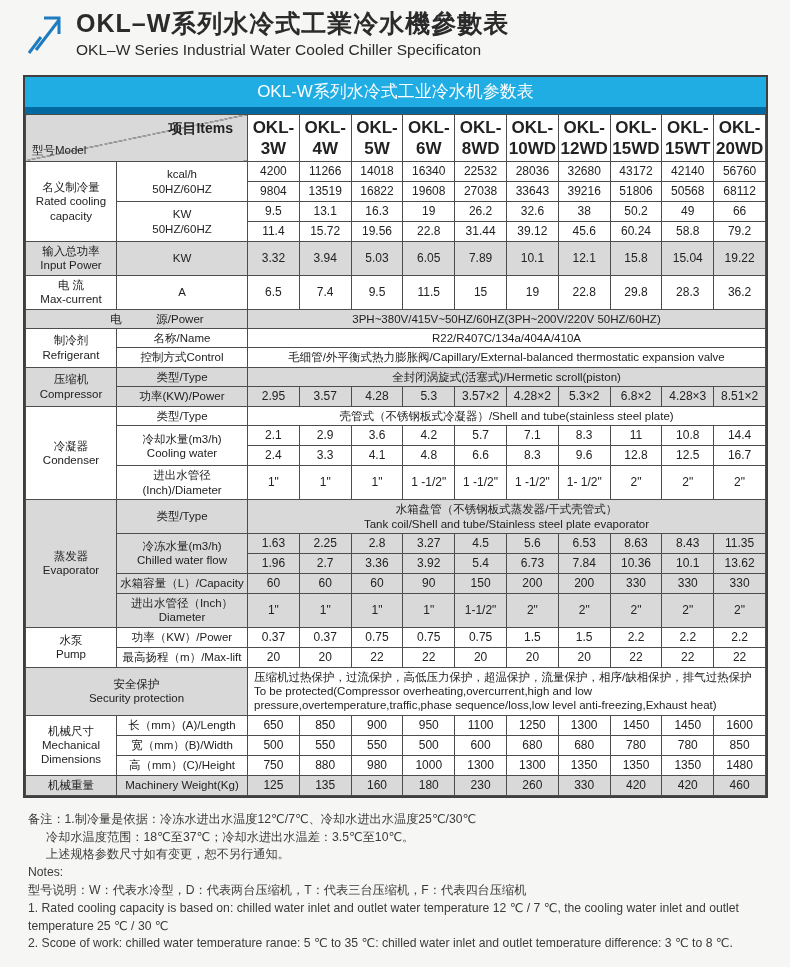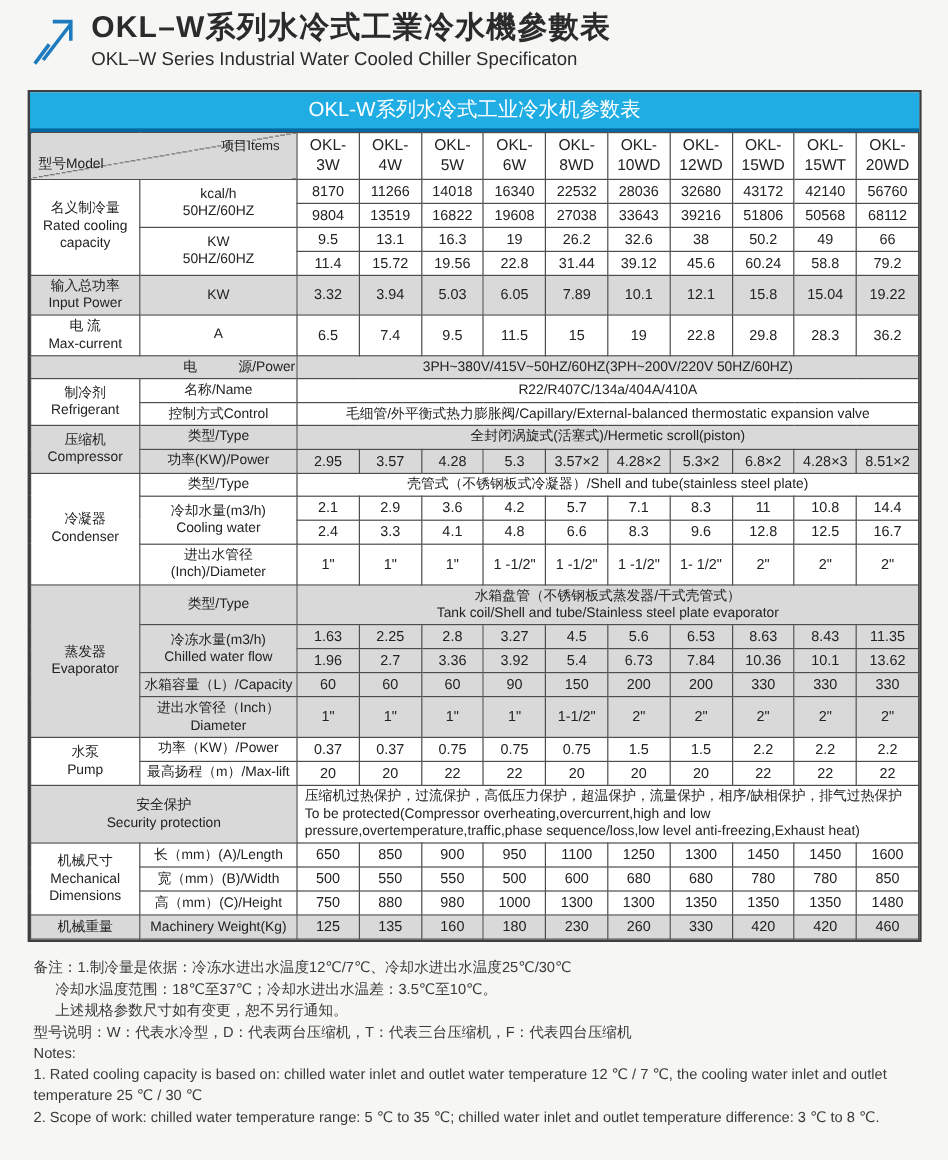--- a/index.html
+++ b/index.html
@@ -19,46 +19,46 @@
   .title-cn{font-size:25px;font-weight:600;letter-spacing:1px;color:#2b2b2b;line-height:1.1;}
   .title-en{font-size:15.5px;font-weight:400;color:#2b2b2b;margin-top:3px;}
 
   
   .table-wrap{
     margin:16px 0 0 23px;width:745px;
     border:2px solid #3f3f3f;background:#fff;box-sizing:border-box;
   }
   .table-title{
     background:#1fade4;color:#fff;text-align:center;
-    font-size:17px;padding:3px 0 4px 0;border-bottom:3px solid #0369a1;
+    font-size:17px;padding:3px 0 4px 0;border-bottom:7px solid #0369a1;
   }
   table{border-collapse:collapse;width:100%;table-layout:fixed;}
   td{
     border:1px solid #4d4d4d;
     font-size:11.5px;line-height:1.25;
     text-align:center;vertical-align:middle;
     padding:2px 1px;
     white-space:pre-line;
     background:#fff;color:#222;
     overflow:hidden;
   }
   td.num{font-size:12px;}
-  td.mh{font-size:13px;height:32px;}
+  td.mh{font-size:17px;height:32px;font-weight:bold;}
   td.lab{font-size:11.5px;}
   td.spanv{font-size:11.5px;margin-left:33px;}
   td.left{text-align:left;padding-left:6px;}
   tr.gray td, td.gray{background:#d9d9d9;}
   td.diag{
     position:relative;height:34px;background:#d9d9d9;
     background-image:linear-gradient(to bottom right,
       transparent 49.6%, #5a5a5a 49.6%, #5a5a5a 50.45%, transparent 50.45%);
   }
   td.diag .bl{position:absolute;left:6px;bottom:4px;font-size:11.5px;}
-  td.diag .tr{position:absolute;right:14px;top:5px;font-size:11px;}
-  td.pwr{text-align:right;padding-left:42px;}
+  td.diag .tr{position:absolute;right:14px;top:5px;font-size:14px;font-weight:bold;}
+  td.pwr{text-align:center;padding-left:42px;}
 
   
   .notes{margin:13px 0 0 28px;width:752px;font-size:12.2px;line-height:1.46;color:#3b3b3b;}
   .note-line{white-space:pre-wrap;}
 </style>
 </head>
 <body>
 <div class="page">
 
   <div class="hdr">
@@ -115,21 +115,21 @@
 15WT</td>
             <td class="mh">OKL-
 20WD</td>
           </tr>
           <tr>
             <td rowspan="4" class="lab">名义制冷量
 Rated cooling
 capacity</td>
             <td rowspan="2" class="lab">kcal/h
 50HZ/60HZ</td>
-            <td class="num">8170</td>
+            <td class="num">4200</td>
             <td class="num">11266</td>
             <td class="num">14018</td>
             <td class="num">16340</td>
             <td class="num">22532</td>
             <td class="num">28036</td>
             <td class="num">32680</td>
             <td class="num">43172</td>
             <td class="num">42140</td>
             <td class="num">56760</td>
           </tr>
@@ -432,20 +432,20 @@
             <td class="num">460</td>
           </tr>
         </tbody>
     </table>
   </div>
 
   <div class="notes" id="notes">
       <div class="note-line" style="padding-left: 0px;">备注：1.制冷量是依据：冷冻水进出水温度12℃/7℃、冷却水进出水温度25℃/30℃</div>
       <div class="note-line" style="padding-left: 18px;">冷却水温度范围：18℃至37℃；冷却水进出水温差：3.5℃至10℃。</div>
       <div class="note-line" style="padding-left: 18px;">上述规格参数尺寸如有变更，恕不另行通知。</div>
+      <div class="note-line" style="padding-left: 0px;">Notes:</div>
       <div class="note-line" style="padding-left: 0px;">型号说明：W：代表水冷型，D：代表两台压缩机，T：代表三台压缩机，F：代表四台压缩机</div>
-      <div class="note-line" style="padding-left: 0px;">Notes:</div>
       <div class="note-line" style="padding-left: 0px;">1. Rated cooling capacity is based on: chilled water inlet and outlet water temperature 12 ℃ / 7 ℃, the cooling water inlet and outlet</div>
       <div class="note-line" style="padding-left: 0px;">temperature 25 ℃ / 30 ℃</div>
       <div class="note-line" style="padding-left: 0px;">2. Scope of work: chilled water temperature range: 5 ℃ to 35 ℃; chilled water inlet and outlet temperature difference: 3 ℃ to 8 ℃.</div>
     </div>
 
 </div>
 
 </body></html>

